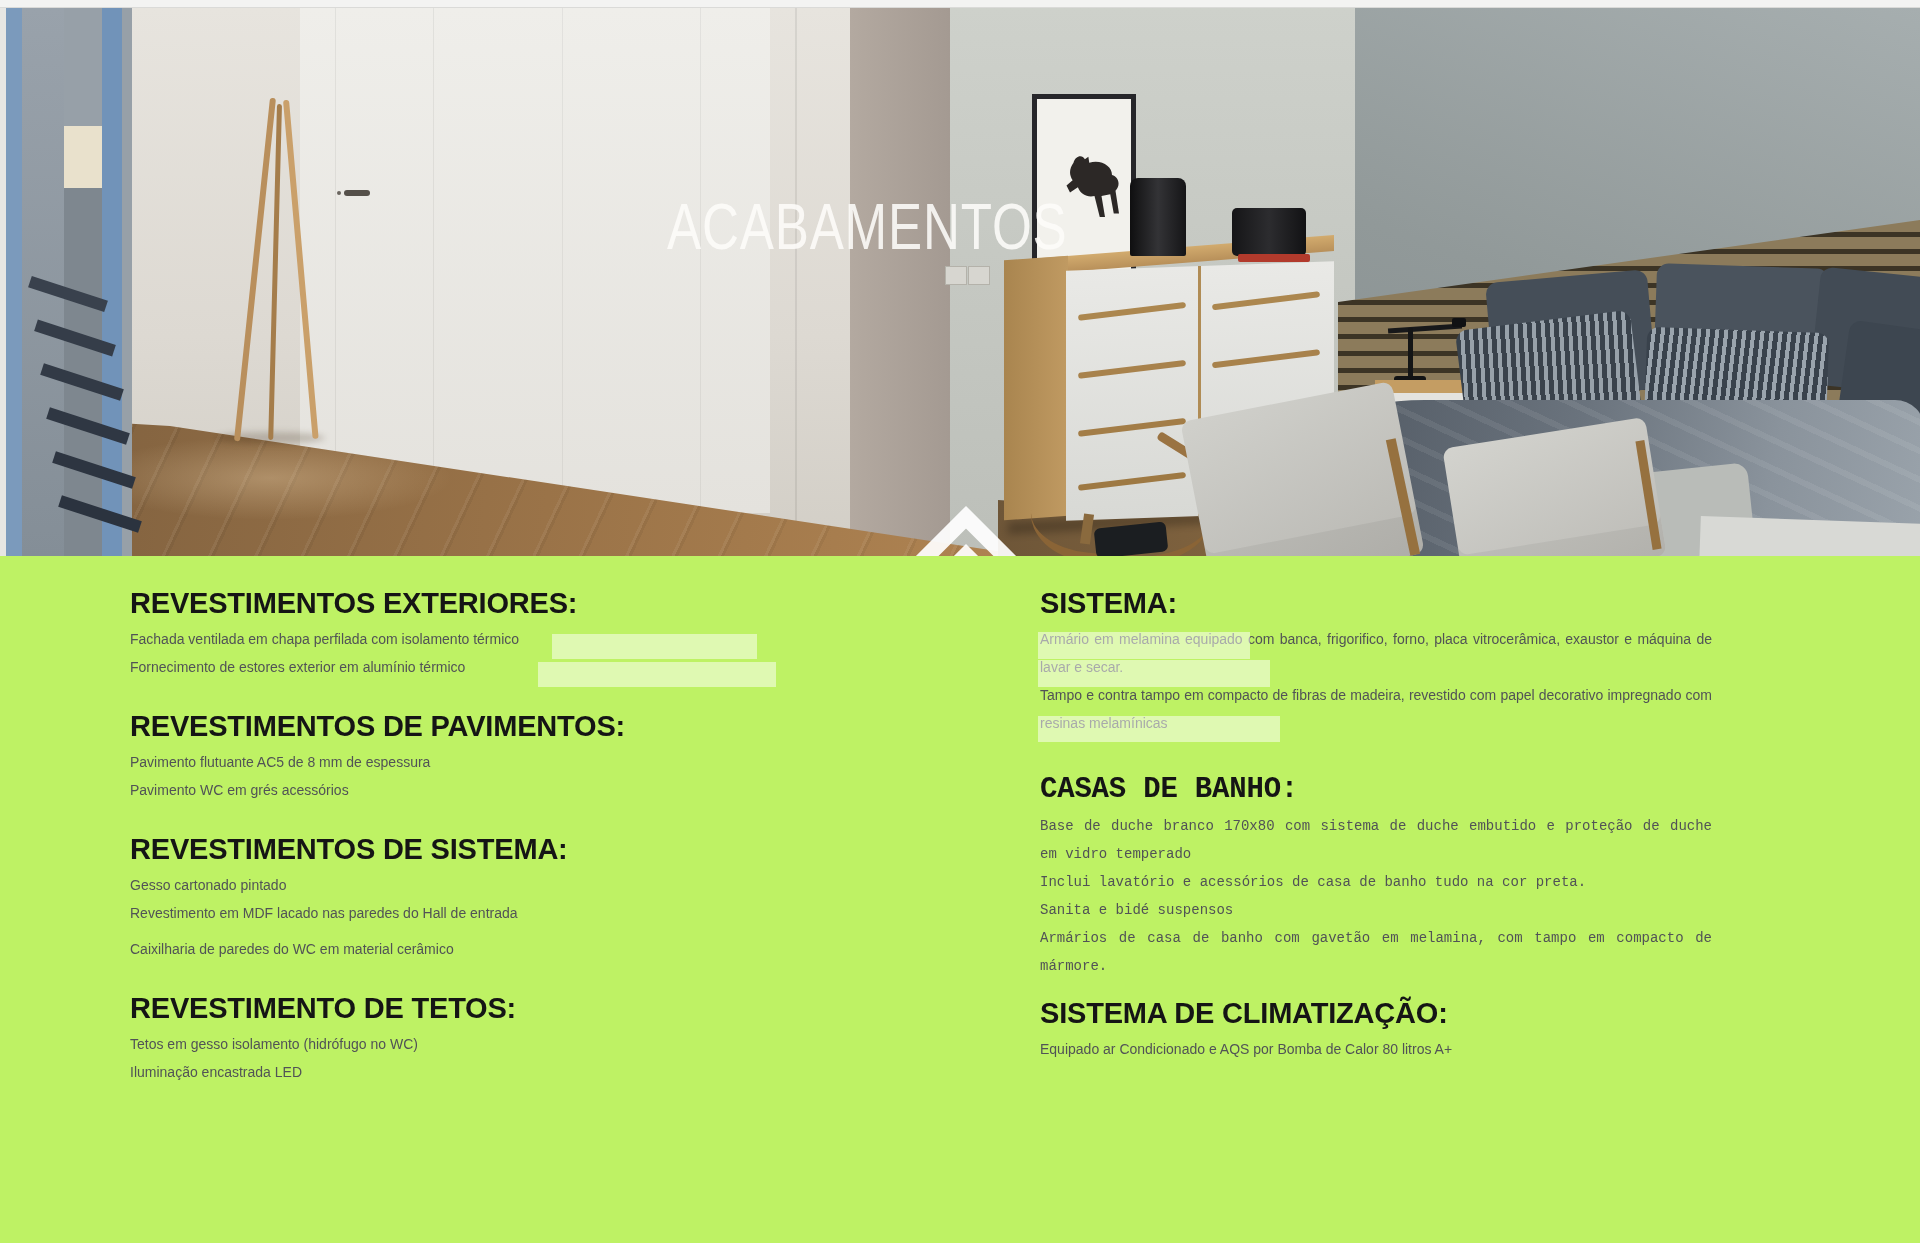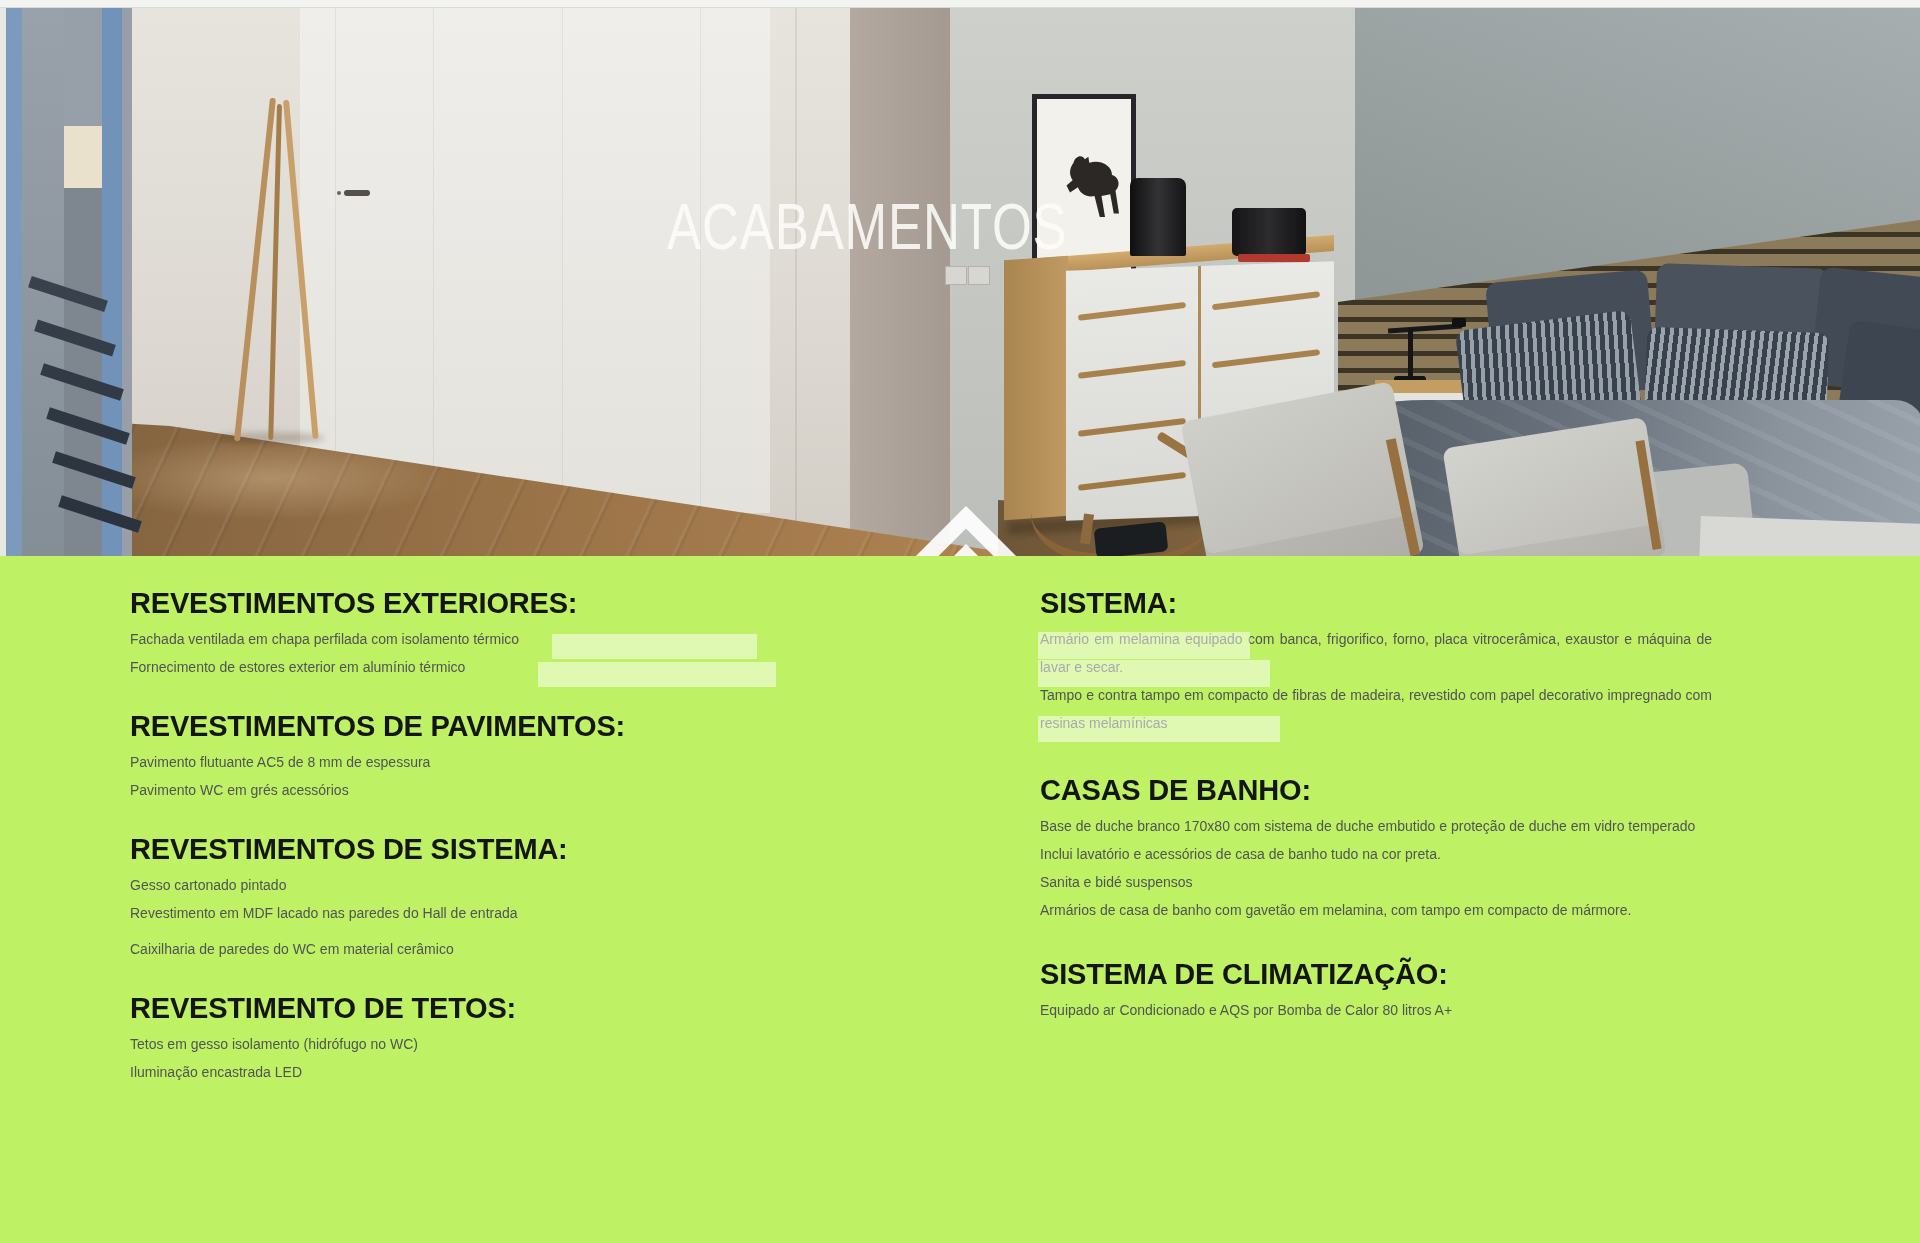--- a/index.html
+++ b/index.html
@@ -13,21 +13,21 @@
       font-size:64px;line-height:66px;font-weight:400;letter-spacing:1px;
       color:rgba(253,252,249,0.88);transform:scaleX(0.8);white-space:nowrap;}
   .chev{border-style:solid;border-color:rgba(255,255,255,0.92) transparent transparent rgba(255,255,255,0.92);
         transform:rotate(45deg);}
   
   .col{position:absolute;top:586px;}
   .col-left{left:130px;width:648px;}
   .col-right{left:1040px;width:672px;}
   .sec{margin:0 0 28px 0;}
   .col-right .sec{margin-bottom:36px;}
-  .col-right .sec:nth-child(2){margin-bottom:33px;}
+  .col-right .sec:nth-child(2){margin-bottom:16px;font-family:Liberation Mono, monospace;}
   .sec h2{margin:0 0 5px 0;font-size:29px;line-height:34px;font-weight:bold;color:#151515;letter-spacing:-0.2px;}
   .sec p{margin:0;font-size:14px;line-height:28px;color:#515356;text-align:justify;}
   .col-left .sec:nth-child(3) p:last-child{margin-top:8px;}
   .fade-patch{position:absolute;background:rgba(255,255,255,0.5);pointer-events:none;}
 </style>
 </head>
 <body>
 
 <div class="page">
   <div class="top-strip"></div>

